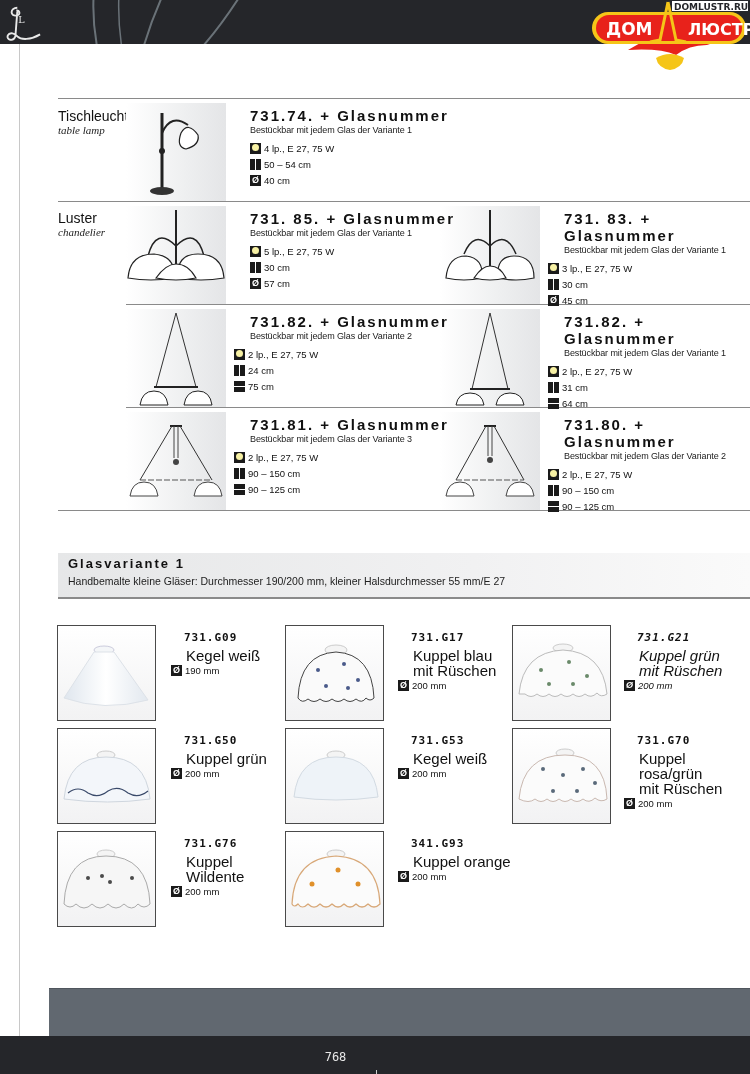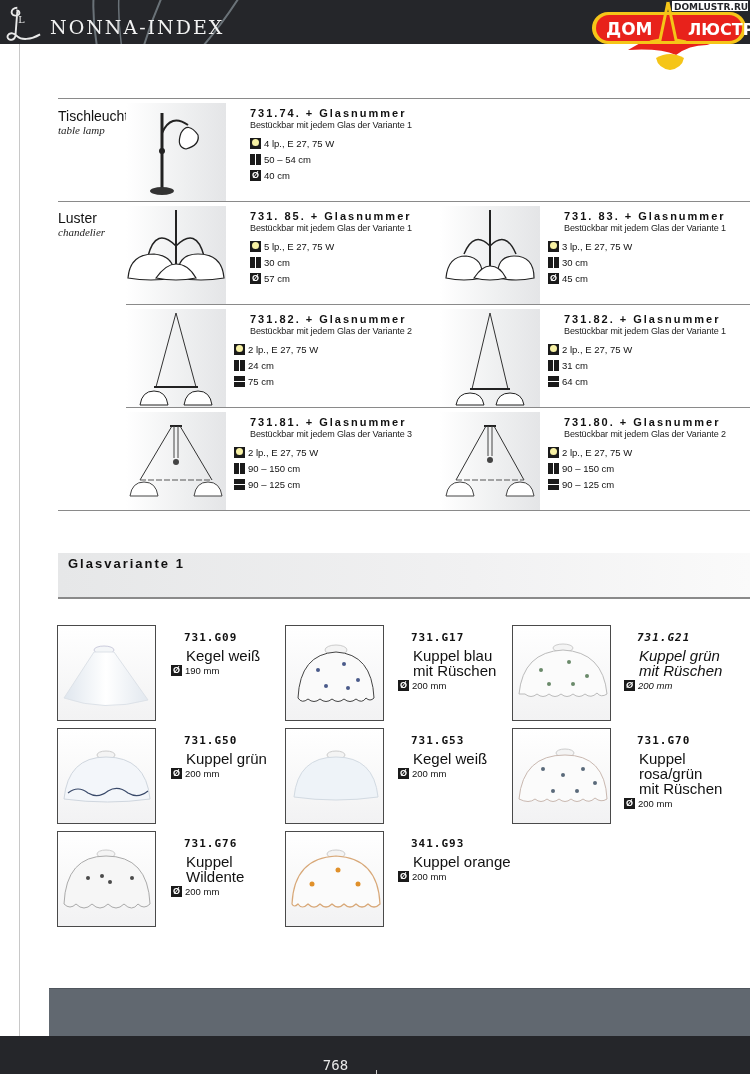--- a/index.html
+++ b/index.html
@@ -20,21 +20,21 @@
   
   .hr { position: absolute; height: 1px; background: #8a8a8a; }
   .cat-label { position: absolute; left: 58px; }
   .cat-de { font-family: "Liberation Sans", sans-serif; font-weight: normal; font-size: 14px; color: #111; }
   .cat-en { font-family: "Liberation Serif", serif; font-style: italic; font-size: 11px; color: #222; }
 
   .thumb { position: absolute; width: 100px; height: 98px; background: linear-gradient(90deg, #ffffff 0%, #eeeff0 60%, #e4e5e7 100%); overflow: hidden; }
   .thumb svg { position: absolute; left: 0; top: 0; }
 
   .prod { position: absolute; }
-  .prod-code { font-family: "Liberation Sans", sans-serif; font-weight: bold; font-size: 11px; letter-spacing: 2px; color: #111; }
+  .prod-code { font-family: "Liberation Sans", sans-serif; font-weight: bold; font-size: 15px; letter-spacing: 2px; color: #111; }
   .prod-sub { font-family: "Liberation Sans", sans-serif; font-size: 9px; color: #222; margin-top: 1px; letter-spacing: -0.1px; }
   .spec { display: flex; align-items: center; height: 16px; font-family: "Liberation Sans", sans-serif; font-size: 9.5px; color: #111; }
   .specs { margin-top: 5px; }
   .ic { width: 11px; height: 11px; margin-right: 3px; display: inline-block; position: relative; flex: none; }
   .ic-bulb { background: #1a1a1a; }
   .ic-bulb::after { content: ""; position: absolute; left: 2px; top: 1px; width: 7px; height: 7px; border-radius: 50%; background: #f7f1a4; }
   .ic-height { background: linear-gradient(90deg, #1a1a1a 0 45%, #fff 45% 55%, #1a1a1a 55% 100%); }
   .ic-width { background: linear-gradient(180deg, #1a1a1a 0 42%, #fff 42% 58%, #1a1a1a 58% 100%); }
   .ic-diam { background: #1a1a1a; color: #fff; font-size: 9px; line-height: 11px; text-align: center; font-weight: bold; }
 
@@ -46,39 +46,38 @@
   .glass-img { position: absolute; width: 99px; height: 96px; border: 1px solid #4a4a4a; background: linear-gradient(180deg, #ffffff 0%, #f2f2f3 100%); overflow: hidden; }
   .glass-info { position: absolute; }
   .g-code { font-family: "DejaVu Sans Mono", monospace; font-weight: bold; font-size: 11px; letter-spacing: 1px; color: #111; margin-left: 13px; }
   .g-name { font-family: "Liberation Sans", sans-serif; font-size: 15px; color: #111; margin-left: 15px; line-height: 15px; }
   .g-name.first { margin-top: 4px; }
   .g-diam { display: flex; align-items: center; font-family: "Liberation Sans", sans-serif; font-size: 9.5px; color: #111; line-height: 15px; }
 
   
   .footer-band { position: absolute; left: 49px; top: 988px; width: 701px; height: 48px; background: #616870; border-top: 1px solid #50565d; }
   .footer { position: absolute; left: 0; top: 1036px; width: 750px; height: 38px; background: #25262a; }
-  .page-num { position: absolute; left: 0; width: 671px; top: 21px; text-align: center; font-family: "DejaVu Sans Mono", monospace; font-size: 14px; color: #e8e8e8; }
+  .page-num { position: absolute; left: 0; width: 671px; top: 14px; text-align: center; font-family: "DejaVu Sans Mono", monospace; font-size: 12px; color: #e8e8e8; }
   .page-tick { position: absolute; left: 376px; top: 34px; width: 1px; height: 4px; background: #ccc; }
 </style>
 </head>
 <body>
 
 <div class="header">
   <svg class="swirl" width="200" height="80" viewBox="0 0 200 80">
     <path d="M15 0 Q 10 40 20 80" stroke="#6a7278" stroke-width="2" fill="none"></path>
     <path d="M40 0 Q 36 40 44 80" stroke="#6a7278" stroke-width="1.5" fill="none"></path>
     <path d="M90 0 Q 70 40 60 80" stroke="#6a7278" stroke-width="2" fill="none"></path>
     <path d="M170 0 Q 140 50 110 80" stroke="#6a7278" stroke-width="2" fill="none"></path>
   </svg>
   <div class="brand">
     <svg class="brand-mark" viewBox="0 0 40 40">
       <path d="M14 4 C 6 4 6 14 14 12 C 18 11 16 6 13 7 M14 8 L 12 34 C 10 40 2 38 4 33 C 6 29 12 31 14 34 C 18 38 28 38 38 32" stroke="#e8e8e8" stroke-width="2" fill="none"></path>
       <text x="15" y="20" fill="#e8e8e8" font-family="DejaVu Serif, serif" font-size="10">L</text>
     </svg>
-    <div class="brand-text">NONNA-INDEX</div>
   </div>
 </div>
 
 <svg class="shop-logo" viewBox="0 0 160 74">
   <path d="M38 50 Q 70 28 120 45 Q 100 44 86 55 Q 70 48 38 50 Z" fill="#e8221b"></path>
   <path d="M66 58 Q 80 50 94 58 Q 92 68 80 70 Q 68 68 66 58 Z" fill="#f5c518"></path>
   <rect x="2" y="12" width="154" height="32" rx="16" fill="#f5c518"></rect>
   <rect x="6" y="15" width="146" height="26" rx="13" fill="#e8221b"></rect>
   <path d="M78 2 L 70 40 L 60 42 M78 2 L 86 40 L 96 42" stroke="#f5c518" stroke-width="3" fill="none"></path>
   <text x="16" y="35" fill="#ffffff" font-family="DejaVu Sans, sans-serif" font-weight="bold" font-size="17">ДОМ</text>
@@ -298,20 +297,21 @@
       </div>
     <div class="spec">
         <span class="ic ic-width"></span>
         <span>90 – 125 cm</span>
       </div>
   </div>
 </div>
 
 <div class="gv-band">
   <div class="gv-title">Glasvariante 1</div>
+  <div class="gv-desc">Handbemalte kleine Gläser: Durchmesser 190/200 mm, kleiner Halsdurchmesser 55 mm/E 27</div>
 </div>
 
 <div class="glass-img" style="left:57px; top:625px;">
   <svg width="99" height="96" viewBox="0 0 99 96">
     <defs>
         <linearGradient id="gw" x1="0" y1="0" x2="1" y2="0">
           <stop offset="0" stop-color="#dfe6ee"></stop>
           <stop offset="0.5" stop-color="#ffffff"></stop>
           <stop offset="1" stop-color="#e2e8ef"></stop>
         </linearGradient>

